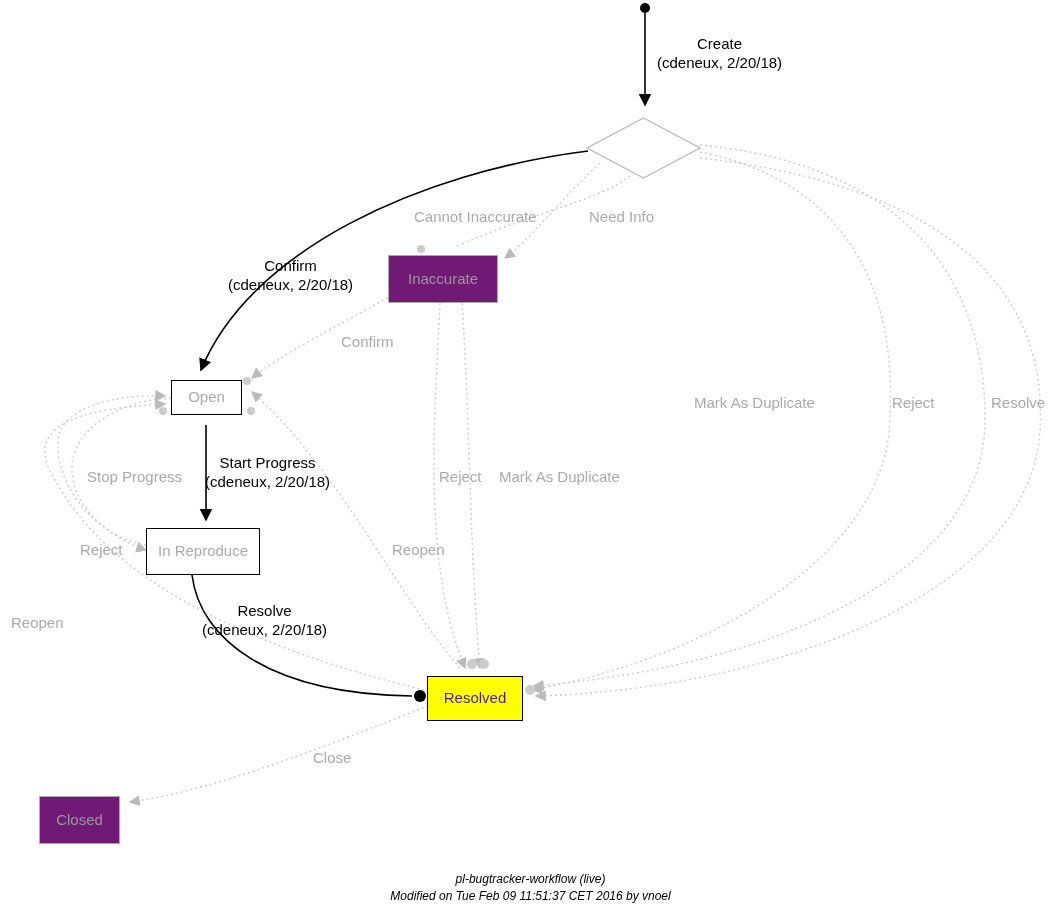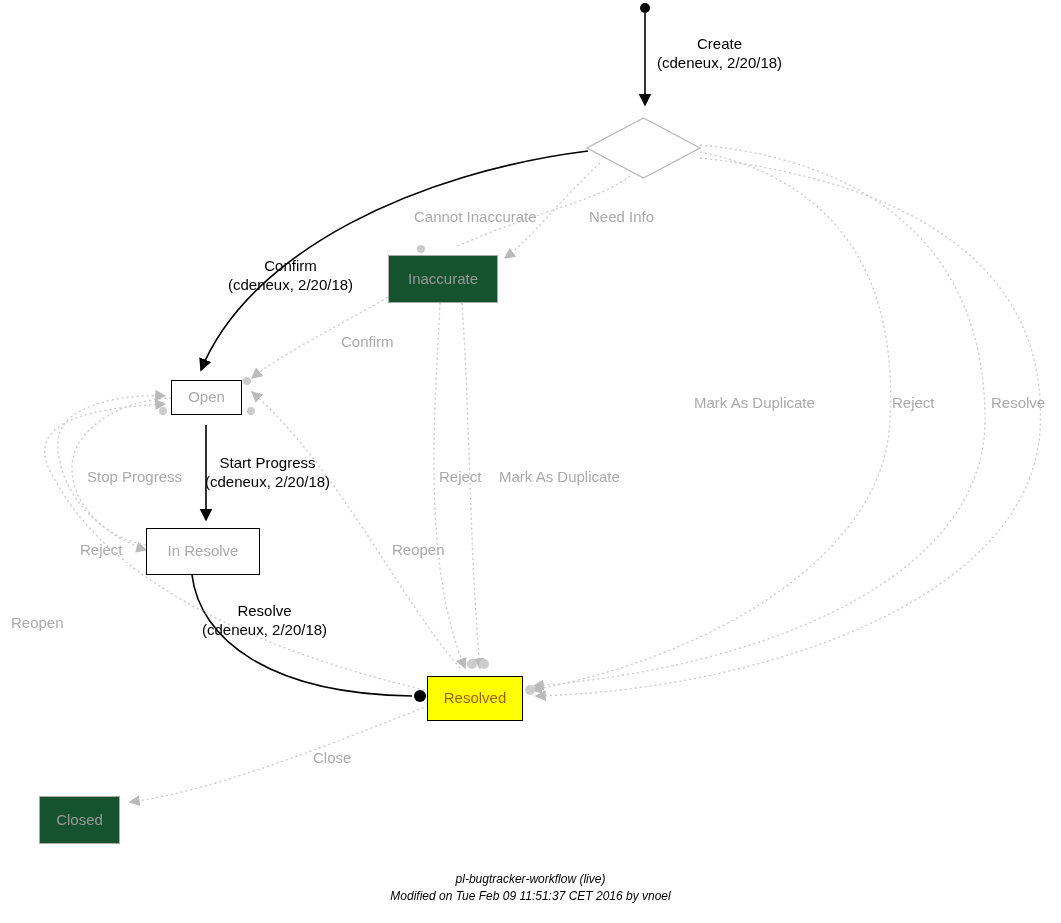--- a/index.html
+++ b/index.html
@@ -35,28 +35,28 @@
     font-size: 15px;
     text-align: center;
     line-height: 1.1;
   }
   .node-rect {
     border: 1px solid #000000;
     background: #ffffff;
     color: #aaaaaa;
   }
   .node-rect.dim {
-    background: #14532d;
+    background: #701a75;
     border: 1px solid #aaaaaa;
     color: #999999;
   }
   .node-rect.active {
     background: #ffff00;
     border: 1px solid #000000;
-    color: #a16207;
+    color: #4c1d95;
   }
   .node-diamond-label {
     color: #aaaaaa;
     font-size: 15px;
   }
   .edge-label {
     position: absolute;
     font-size: 15px;
     line-height: 1.25;
     white-space: pre;
@@ -146,21 +146,21 @@
 
   <div class="node node-rect dim" style="left:388px; top:255px; width:110px; height:48px;">
     <span>Inaccurate</span>
   </div>
 
   <div class="node node-rect" style="left:171px; top:380px; width:71px; height:35px;">
     <span>Open</span>
   </div>
 
   <div class="node node-rect" style="left:146px; top:528px; width:114px; height:47px;">
-    <span>In Resolve</span>
+    <span>In Reproduce</span>
   </div>
 
   <div class="node node-rect active" style="left:427px; top:676px; width:96px; height:45px;">
     <span>Resolved</span>
   </div>
 
   <div class="node node-rect dim" style="left:39px; top:796px; width:81px; height:48px;">
     <span>Closed</span>
   </div>
 

